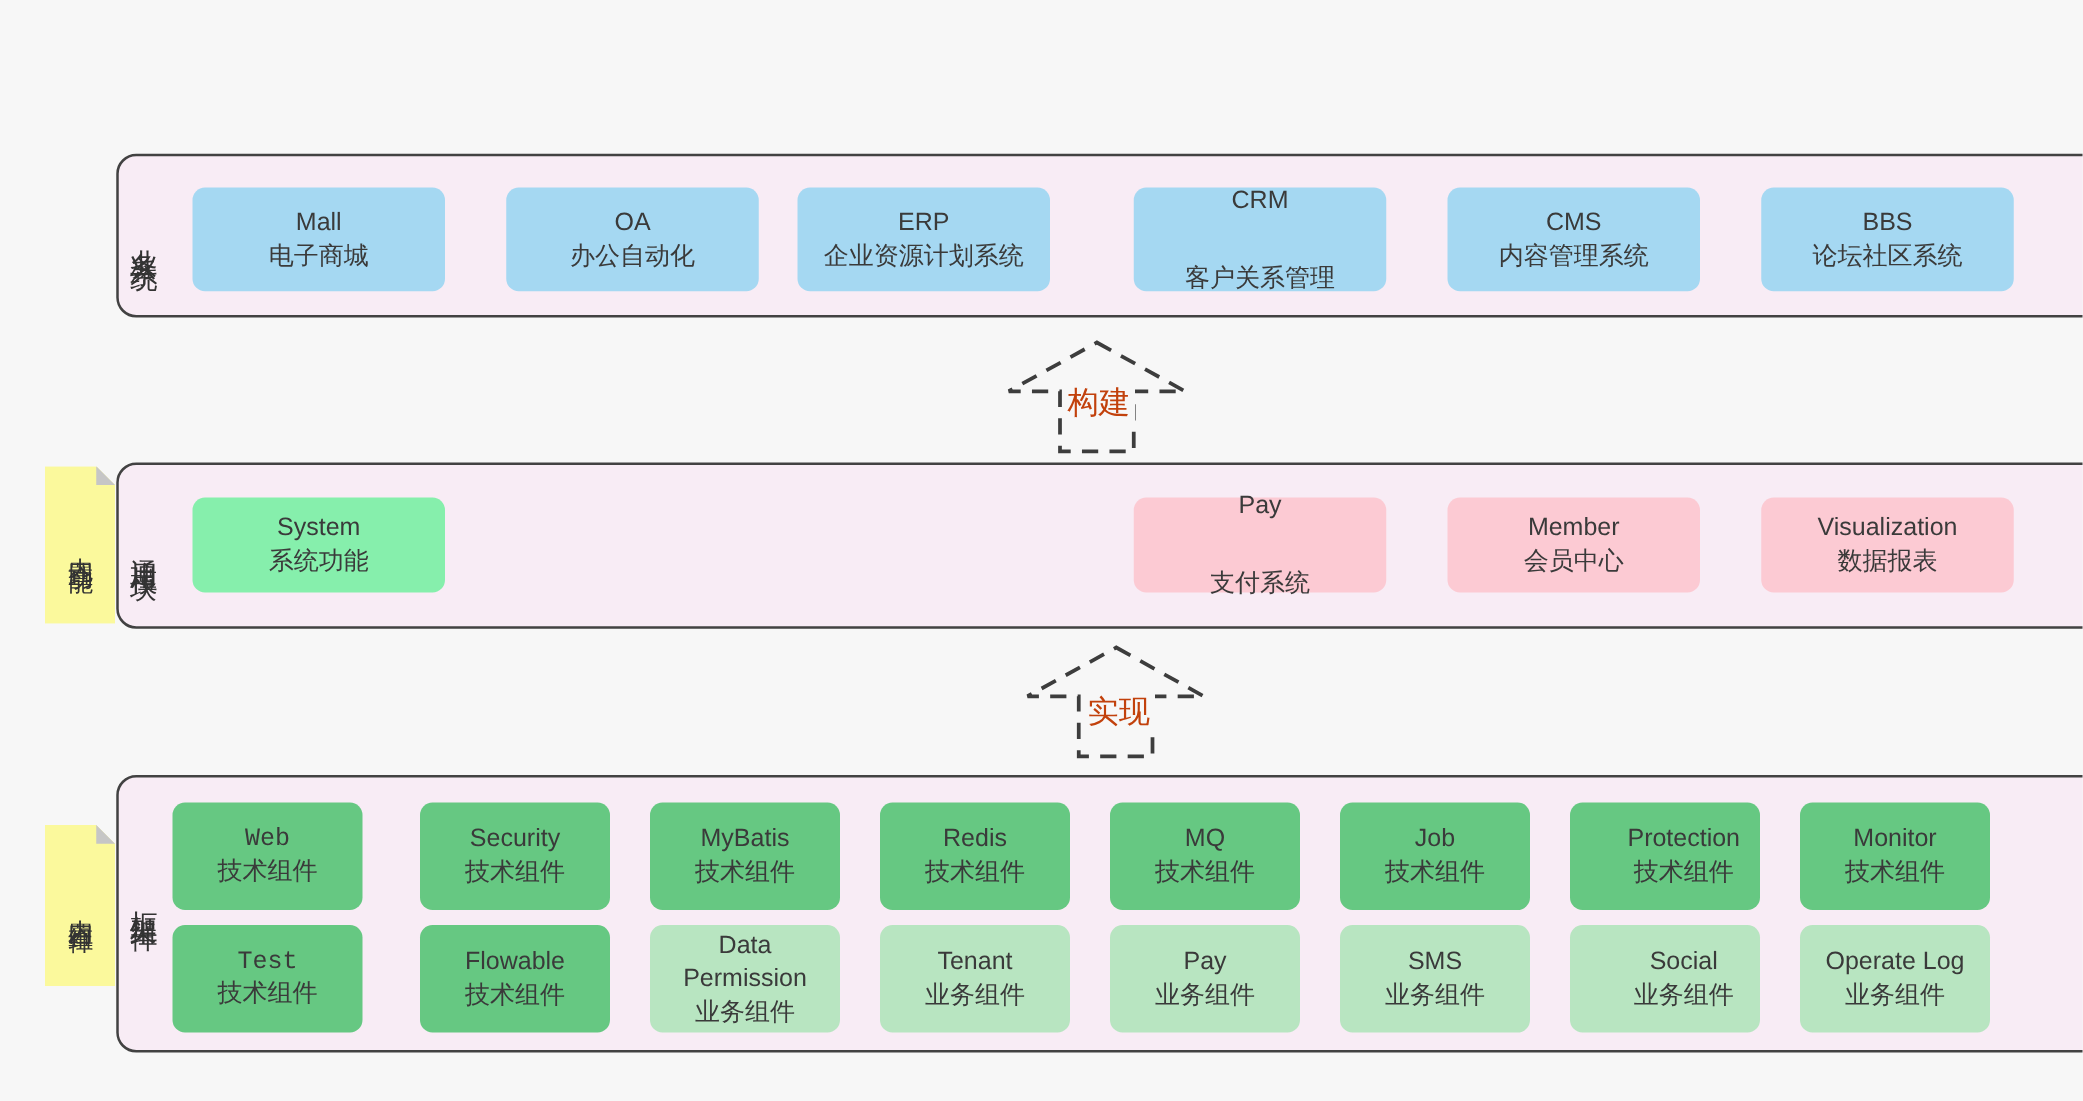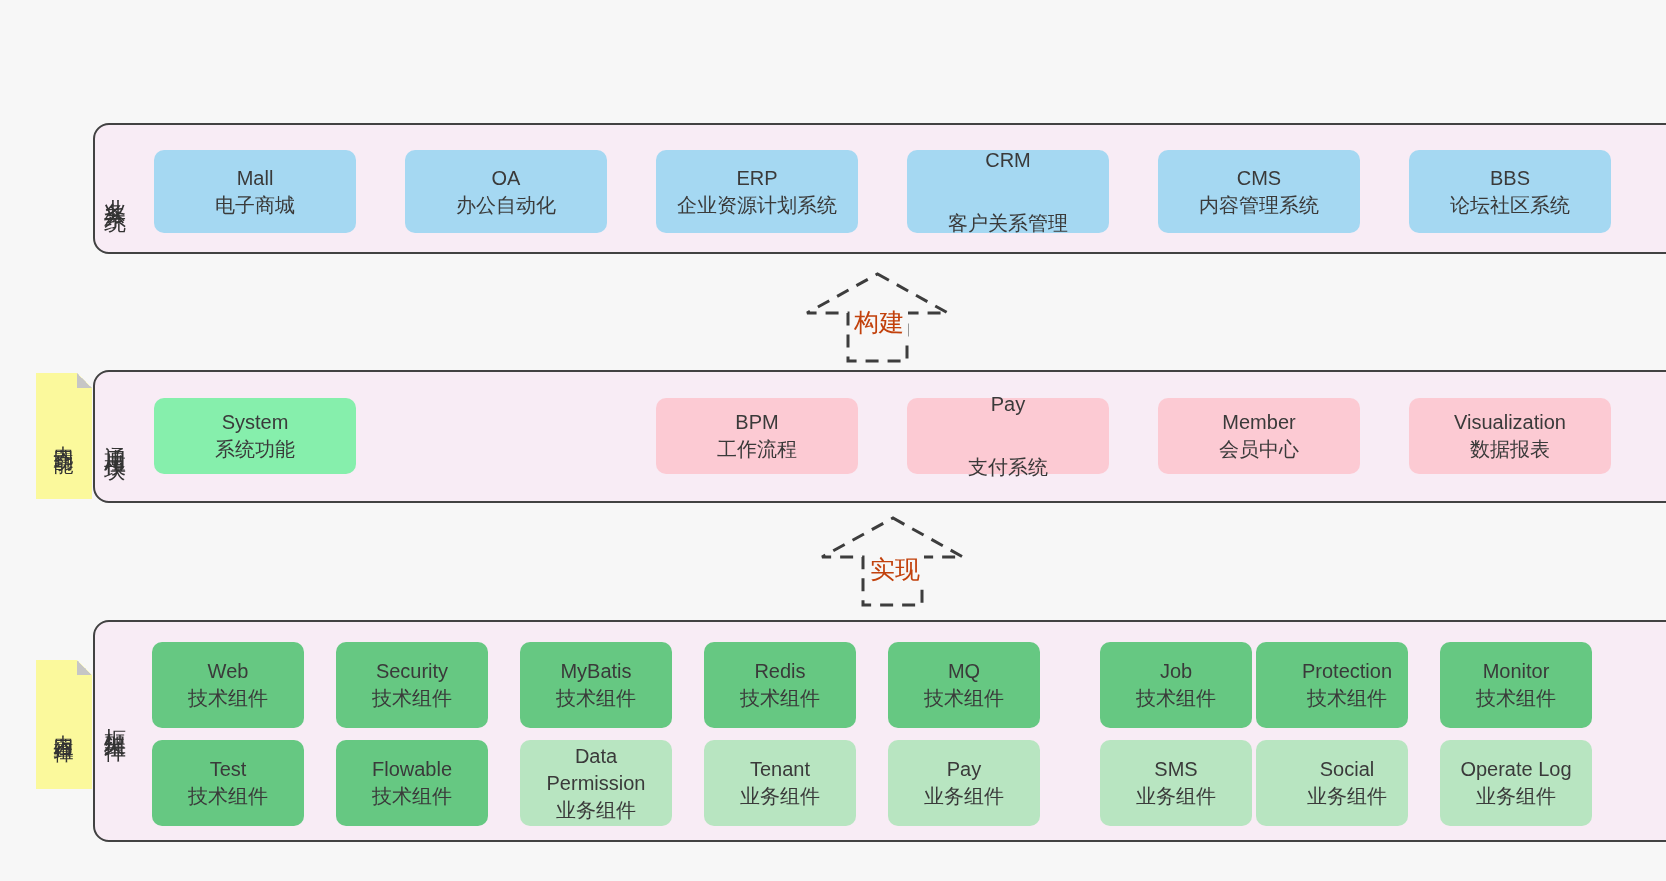--- a/index.html
+++ b/index.html
@@ -32,27 +32,27 @@
     text-align:center;font-size:20px;line-height:1.35;color:#3a3a3a;
     padding:0 6px;box-sizing:border-box;
   }
   .blue{background:#a5d8f2;}
   .red{background:#86efac;}
   .pink{background:#fccad3;}
   .green{background:#66c882;}
   .lightgreen{background:#b8e5c1;}
   
   .w6{width:202px;}
-  .c0{left:59px;}.c1{left:310px;}.c2{left:561px;text-align:center;}.c3{left:812px;gap:36px;}.c4{left:1063px;}.c5{left:1314px;}
+  .c0{left:59px;}.c1{left:310px;}.c2{left:543px;text-align:center;}.c3{left:812px;gap:36px;}.c4{left:1063px;}.c5{left:1314px;}
   .t1{top:25px;height:83px;}
   .t2{top:26px;height:76px;}
   
   .w8{width:152px;height:86px;}
-  .g0{left:57px;}.g1{left:241px;}.g2{left:425px;}.g3{left:609px;text-align:right;}
-  .g4{left:793px;}.g5{left:977px;margin-left:28px;}.g6{left:1161px;padding-left:36px;}.g7{left:1345px;text-align:center;}
+  .g0{left:43px;font-family:Liberation Mono, monospace;}.g1{left:241px;}.g2{left:425px;}.g3{left:609px;text-align:right;}
+  .g4{left:793px;}.g5{left:977px;}.g6{left:1161px;padding-left:36px;}.g7{left:1345px;text-align:center;}
   .r1{top:20px;}
   .r2{top:118px;}
   
   .arrow{position:absolute;}
   .arrow-label{
     position:absolute;transform:translate(-50%,-50%);
     background:#f7f7f7;font-size:25px;color:#c2410c;
     padding:1px 4px;white-space:nowrap;font-family:Liberation Mono, monospace;
   }
   
@@ -111,24 +111,20 @@
     <span class="vlabel sticky-label">内置功能</span>
   </div>
 
   <section class="band band2">
     <div class="vlabel band-label">通用模块</div>
 
     <div class="box red w6 c0 t2">
       <div>System</div>
       <div>系统功能</div>
     </div>
-    <div class="box pink w6 c2 t2">
-      <div>BPM</div>
-      <div>工作流程</div>
-    </div>
     <div class="box pink w6 c3 t2">
       <div>Pay</div>
       <div>支付系统</div>
     </div>
     <div class="box pink w6 c4 t2">
       <div>Member</div>
       <div>会员中心</div>
     </div>
     <div class="box pink w6 c5 t2">
       <div>Visualization</div>

